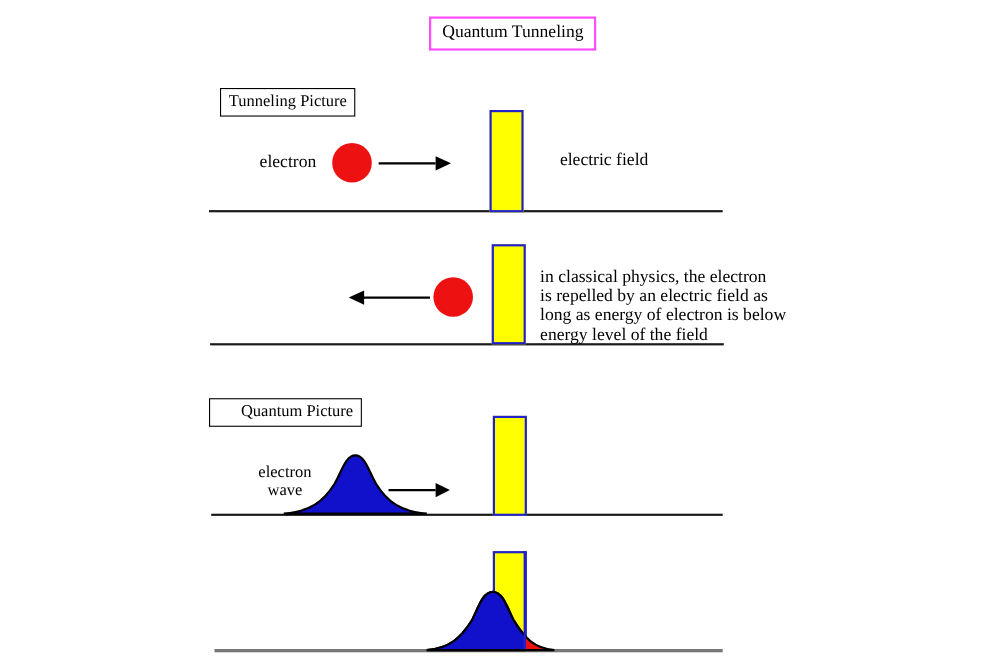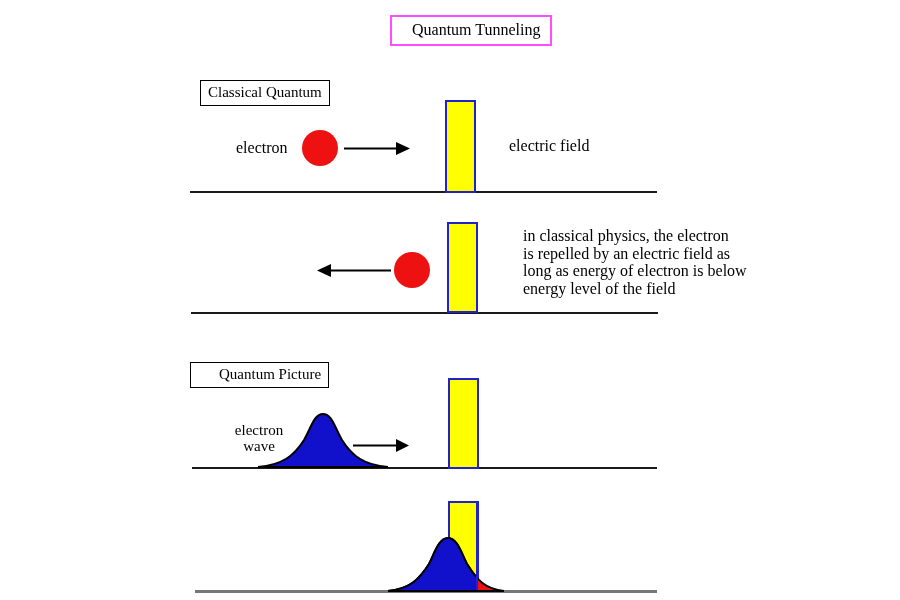--- a/index.html
+++ b/index.html
@@ -5,21 +5,21 @@
   html, body { margin:0; padding:0; background:#ffffff; }
   .stage {
     position:relative; width:900px; height:600px; background:#ffffff;
     font-family:"Liberation Serif","DejaVu Serif",serif; color:#000;
     overflow:hidden;
   }
   .abs { position:absolute; }
 
   .title-box {
     border:2px solid var(--title-border,#ff4dff);
-    background:#fff; padding:4px 10px 5px 20px;
+    background:#fff; padding:4px 10px 5px 10px;
     font-size:16px; white-space:nowrap;
   }
   .heading-box {
     border:1.6px solid #000; background:#fff; padding:3px 7px 4px 7px;
     font-size:15px; white-space:nowrap;
   }
   .lbl { font-size:16px; white-space:nowrap; }
   .caption {
     font-size:16px; line-height:17.5px; white-space:pre-line;
   }
@@ -47,21 +47,21 @@
 </head>
 <body>
 
 <div class="stage">
 
   <div class="abs title-box" style="left:390px; top:15px;">
     <span>Quantum Tunneling</span>
   </div>
 
   <div class="abs heading-box" style="left:200px; top:80px;">
-    <span>Classical Quantum</span>
+    <span>Tunneling Picture</span>
   </div>
 
   <div class="abs lbl" style="left:236px; top:139px;">electron</div>
 
   <div class="abs ground" style="left:190px; top:191px; width:467px;"></div>
 
   <div class="abs electron-circle" style="left:302px; top:130px;"></div>
 
   <svg class="abs" style="left:344px; top:140px;" width="66" height="17" viewBox="0 0 66 17">
     <line class="arrow-line" x1="0" y1="8.5" x2="52" y2="8.5"></line>
@@ -76,21 +76,21 @@
 
   <svg class="abs" style="left:317px; top:262px;" width="74" height="17" viewBox="0 0 74 17">
     <line class="arrow-line" x1="13" y1="8.5" x2="74" y2="8.5"></line>
     <polygon class="arrow-head" points="14,2 0,8.5 14,15"></polygon>
   </svg>
 
   <div class="abs electron-circle" style="left:394px; top:252px;"></div>
 
   <div class="abs barrier" style="left:447px; top:222px; height:91px;"></div>
 
-  <div class="abs caption" style="left:491px; top:227px; width:300px;margin-left:32px;">in classical physics, the electron
+  <div class="abs caption" style="left:491px; top:243px; width:300px;">in classical physics, the electron
 is repelled by an electric field as
 long as energy of electron is below
 energy level of the field</div>
 
   <div class="abs heading-box" style="left:190px; top:362px;padding-left:28px;">
     <span>Quantum Picture</span>
   </div>
 
   <div class="abs ground" style="left:192px; top:467px; width:465px;"></div>
 

